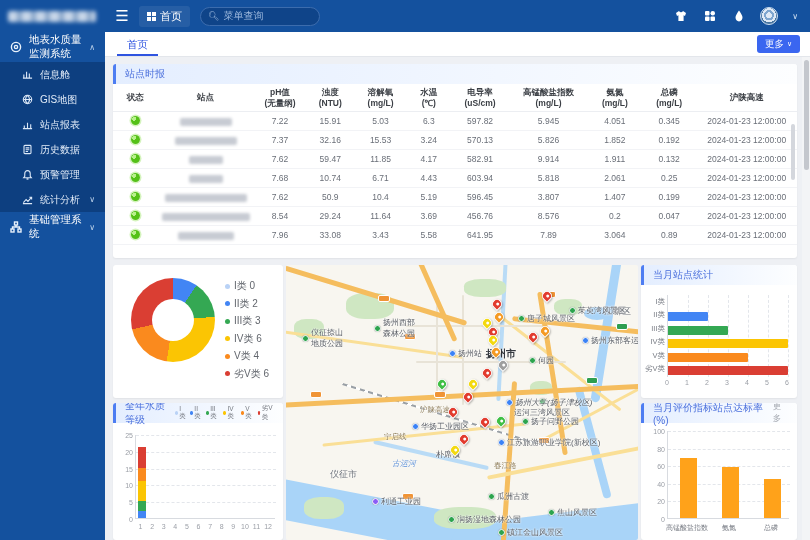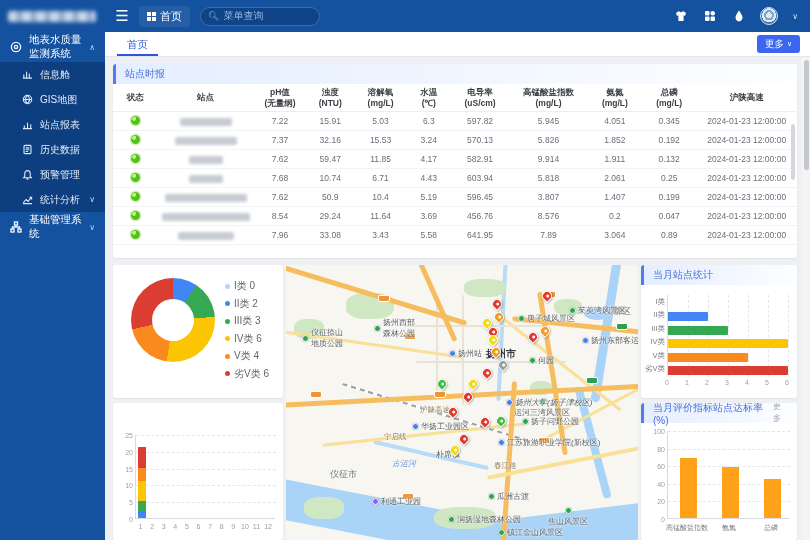--- a/index.html
+++ b/index.html
@@ -441,20 +441,31 @@
         <span class="hlab" style="top: 32px;">I类</span>
         <span class="hlab" style="top: 45.4px;">II类</span>
         <span class="hlab" style="top: 58.8px;">III类</span>
         <span class="hlab" style="top: 72.2px;">IV类</span>
         <span class="hlab" style="top: 85.6px;">V类</span>
         <span class="hlab" style="top: 99px;">劣V类</span>
       </div>
   </div>
 
   <div class="panel" id="yearPanel">
+    <div class="phead">
+      <span>全年水质等级</span>
+      <div class="ylegend" id="yearLegend">
+          <span class="li"><span class="ldot" style="background:#b9d2f6"></span>I类</span>
+          <span class="li"><span class="ldot" style="background:#4285f4"></span>II类</span>
+          <span class="li"><span class="ldot" style="background:#34a853"></span>III类</span>
+          <span class="li"><span class="ldot" style="background:#fbc503"></span>IV类</span>
+          <span class="li"><span class="ldot" style="background:#fa8a1e"></span>V类</span>
+          <span class="li"><span class="ldot" style="background:#da3e33"></span>劣V类</span>
+        </div>
+    </div>
     <div class="splot" id="splot">
         <div class="hgrid" style="top: 67.2px;"></div>
         <div class="hgrid" style="top: 50.4px;"></div>
         <div class="hgrid" style="top: 33.6px;"></div>
         <div class="hgrid" style="top: 16.8px;"></div>
         <div class="hgrid" style="top: 0px;"></div>
         <div class="seg" style="left: 1.5px; bottom: 0px; height: 6.72px; background: rgb(66, 133, 244);"></div>
         <div class="seg" style="left: 1.5px; bottom: 6.72px; height: 10.08px; background: rgb(52, 168, 83);"></div>
         <div class="seg" style="left: 1.5px; bottom: 16.8px; height: 20.16px; background: rgb(251, 197, 3);"></div>
         <div class="seg" style="left: 1.5px; bottom: 36.96px; height: 13.44px; background: rgb(250, 138, 30);"></div>
@@ -611,21 +622,21 @@
         <span>利通工业园</span>
       </div>
       <div class="mlab" style="left: 202px; top: 226px;">
         <span class="mico-c" style="background:#2da44e"></span>
         <span>瓜洲古渡</span>
       </div>
       <div class="mlab" style="left: 162px; top: 249px;">
         <span class="mico-c" style="background:#2da44e"></span>
         <span>润扬湿地森林公园</span>
       </div>
-      <div class="mlab" style="left: 262px; top: 242px; flex-direction: column;">
+      <div class="mlab" style="left: 262px; top: 242px;">
         <span class="mico-c" style="background:#2da44e"></span>
         <span>焦山风景区</span>
       </div>
       <div class="mlab" style="left: 212px; top: 262px;">
         <span class="mico-c" style="background:#2da44e"></span>
         <span>镇江金山风景区</span>
       </div>
       <div class="mlab" style="left: 150px; top: 184px;">
         <span>朴席镇</span>
       </div>

